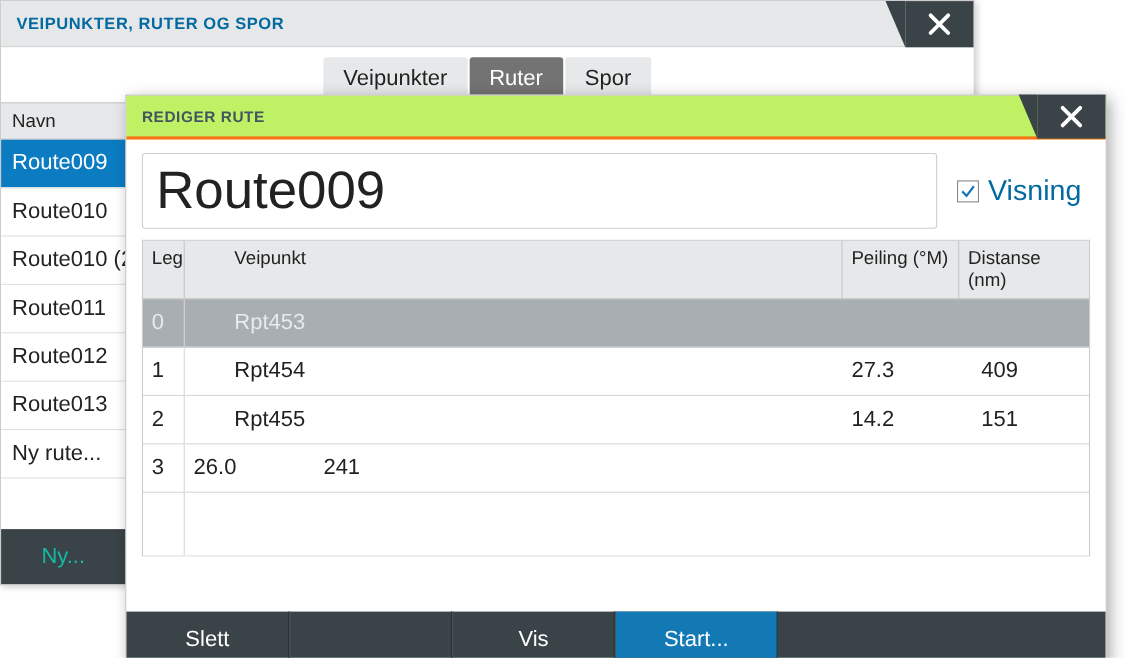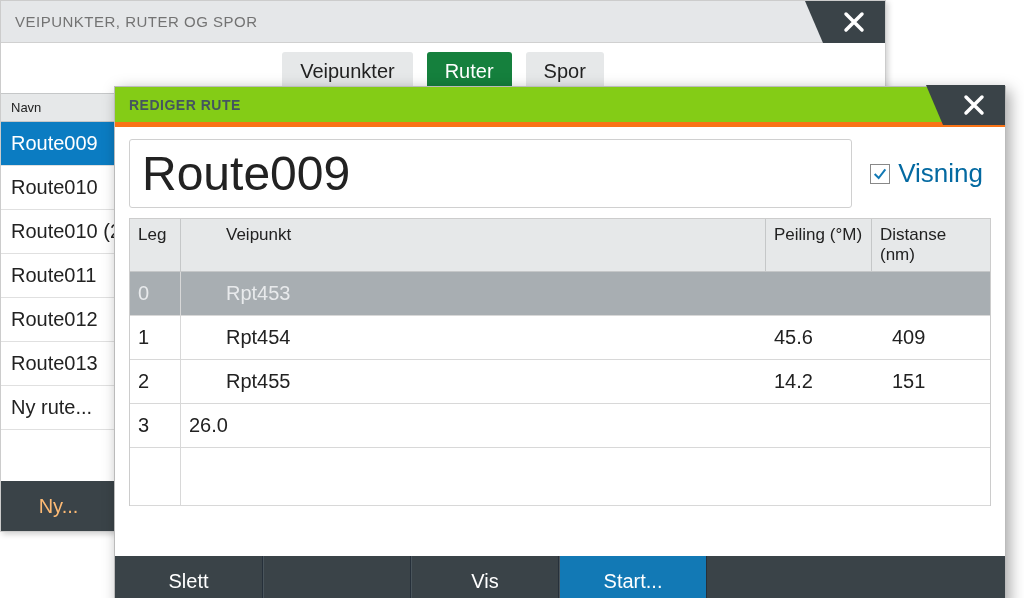--- a/index.html
+++ b/index.html
@@ -1,59 +1,59 @@
 <!DOCTYPE html>
 <html><head>
   <meta charset="utf-8">
   <style>
     * { box-sizing: border-box; margin: 0; padding: 0; }
     body { font-family: 'Segoe UI', Arial, sans-serif; background: #fff; width: 1024px; height: 598px; position: relative; overflow: hidden; }
 
     
     .back-window { position: absolute; left: 0; top: 0; width: 886px; border: 1px solid #ccc; background: #fff; box-shadow: 2px 2px 6px rgba(0,0,0,0.2); }
     .back-titlebar { height: 42px; background: #e5e7e9; display: flex; align-items: center; justify-content: space-between; border-bottom: 1px solid #d0d0d0; }
-    .back-titlebar-text { font-size: 15px; font-weight: 400; color: #737373; padding-left: 14px; letter-spacing: 0.5px; }
+    .back-titlebar-text { font-size: 15px; font-weight: 700; color: #0369a1; padding-left: 14px; letter-spacing: 0.5px; }
     .back-close { width: 62px; height: 42px; background: #3a4348; display: flex; align-items: center; justify-content: center; position: relative; }
     .back-close::before { content: ''; position: absolute; left: -18px; top: 0; border-top: 42px solid #3a4348; border-left: 18px solid transparent; }
     .back-close svg { width: 24px; height: 24px; fill: #fff; }
 
     .back-body { background: #fff; height: 438px; }
-    .tabs-row { height: 50px; display: flex; align-items: center; justify-content: center; gap: 14px; padding-top: 6px; }
+    .tabs-row { height: 50px; display: flex; align-items: center; justify-content: center; gap: 2px; padding-top: 6px; }
     .tab { background: #e6e8e9; color: #222; font-size: 20px; padding: 8px 18px; border-radius: 3px 3px 0 0; cursor: pointer; }
-    .tab.active { background: #15803d; color: #fff; }
+    .tab.active { background: #737373; color: #fff; }
 
     .back-table-header { display: flex; background: #e6e8e9; border-top: 1px solid #c5c7c8; border-bottom: 1px solid #c5c7c8; }
-    .back-th { font-size: 13px; padding: 6px 10px; color: #222; }
+    .back-th { font-size: 17px; padding: 6px 10px; color: #222; }
     .back-list { }
     .back-row { padding: 10px 10px; font-size: 20px; color: #222; border-bottom: 1px solid #e0e0e0; cursor: pointer; }
     .back-row.selected { background: #0b7cc2; color: #fff; }
 
     .back-actions { background: #3a4348; height: 50px; display: flex; }
-    .back-action-btn { flex: 0 0 120px; color: #fdba74; font-size: 20px; display: flex; align-items: center; justify-content: center; border-right: 5px solid #0f766e; cursor: pointer; }
+    .back-action-btn { flex: 0 0 120px; color: #14b8a6; font-size: 20px; display: flex; align-items: center; justify-content: center; border-right: 7px solid #0f766e; cursor: pointer; }
 
     
     .front-window { position: absolute; left: 114px; top: 86px; width: 892px; background: #fff; box-shadow: 4px 4px 14px rgba(0,0,0,0.35); border: 1px solid #bbb; }
-    .front-titlebar { height: 40px; background: #84cc16; display: flex; align-items: center; justify-content: space-between; border-bottom: 5px solid #f97316; }
+    .front-titlebar { height: 40px; background: #bef264; display: flex; align-items: center; justify-content: space-between; border-bottom: 3px solid #f97316; }
     .front-titlebar-text { font-size: 14px; font-weight: 700; color: #44555f; padding-left: 14px; letter-spacing: 0.5px; }
     .front-close { width: 62px; height: 40px; background: #3a4348; display: flex; align-items: center; justify-content: center; position: relative; cursor: pointer; }
     .front-close::before { content: ''; position: absolute; left: -17px; top: 0; border-top: 40px solid #3a4348; border-left: 17px solid transparent; }
     .front-close svg { width: 24px; height: 24px; fill: #fff; }
 
     .front-body { padding: 12px 14px 0 14px; background: #fff; }
     .name-row { display: flex; align-items: center; gap: 18px; margin-bottom: 10px; }
     .route-name-input { flex: 1; font-size: 48px; font-weight: 500; color: #222; padding: 6px 12px; border: 1px solid #d0d0d0; border-radius: 3px; font-family: inherit; }
     .visning-wrap { display: flex; align-items: center; gap: 8px; font-size: 26px; color: #0369a1; padding-right: 8px; }
     .chk { width: 20px; height: 20px; border: 1px solid #888; display: inline-flex; align-items: center; justify-content: center; background: #fff; cursor: pointer; }
     .chk svg { width: 16px; height: 16px; stroke: #1279b5; stroke-width: 3; fill: none; }
 
     .front-table { border: 1px solid #ccc; border-bottom: none; }
     .front-thead { display: flex; background: #e6e8e9; border-bottom: 1px solid #c5c7c8; }
     .fth { font-size: 17px; padding: 6px 8px; color: #222; border-right: 1px solid #c5c7c8; }
     .fth:last-child { border-right: none; }
-    .col-leg { width: 51px; }
+    .col-leg { width: 38px; }
     .col-wp { flex: 1; margin-left: 37px; }
     .col-dist { width: 118px; }
     .col-bear { width: 106px; }
 
     .ftr { display: flex; border-bottom: 1px solid #d8d8d8; font-size: 20px; color: #222; height: 44px; align-items: center; }
     .ftr.selected { background: #a8aeb2; color: #e8eaec; }
     .ftr.empty { height: 58px; }
     .ftd { padding: 0 8px; height: 100%; display: flex; align-items: center; }
     .ftd.col-leg { border-right: 1px solid #d8d8d8; }
 
@@ -131,32 +131,33 @@
       </div>
       <div class="ftr selected">
         <div class="ftd col-leg">0</div>
         <div class="ftd col-wp">Rpt453</div>
         <div class="ftd col-dist"></div>
         <div class="ftd col-bear"></div>
       </div>
       <div class="ftr">
         <div class="ftd col-leg">1</div>
         <div class="ftd col-wp">Rpt454</div>
-        <div class="ftd col-dist">45.6</div>
+        <div class="ftd col-dist">27.3</div>
         <div class="ftd col-bear">409</div>
       </div>
       <div class="ftr">
         <div class="ftd col-leg">2</div>
         <div class="ftd col-wp">Rpt455</div>
         <div class="ftd col-dist">14.2</div>
         <div class="ftd col-bear">151</div>
       </div>
       <div class="ftr">
         <div class="ftd col-leg">3</div>
         <div class="ftd col-dist">26.0</div>
+        <div class="ftd col-bear">241</div>
       </div>
       <div class="ftr empty">
         <div class="ftd col-leg"></div>
         <div class="ftd col-wp"></div>
         <div class="ftd col-dist"></div>
         <div class="ftd col-bear"></div>
       </div>
     </div>
   </div>
   <div class="front-spacer"></div>

